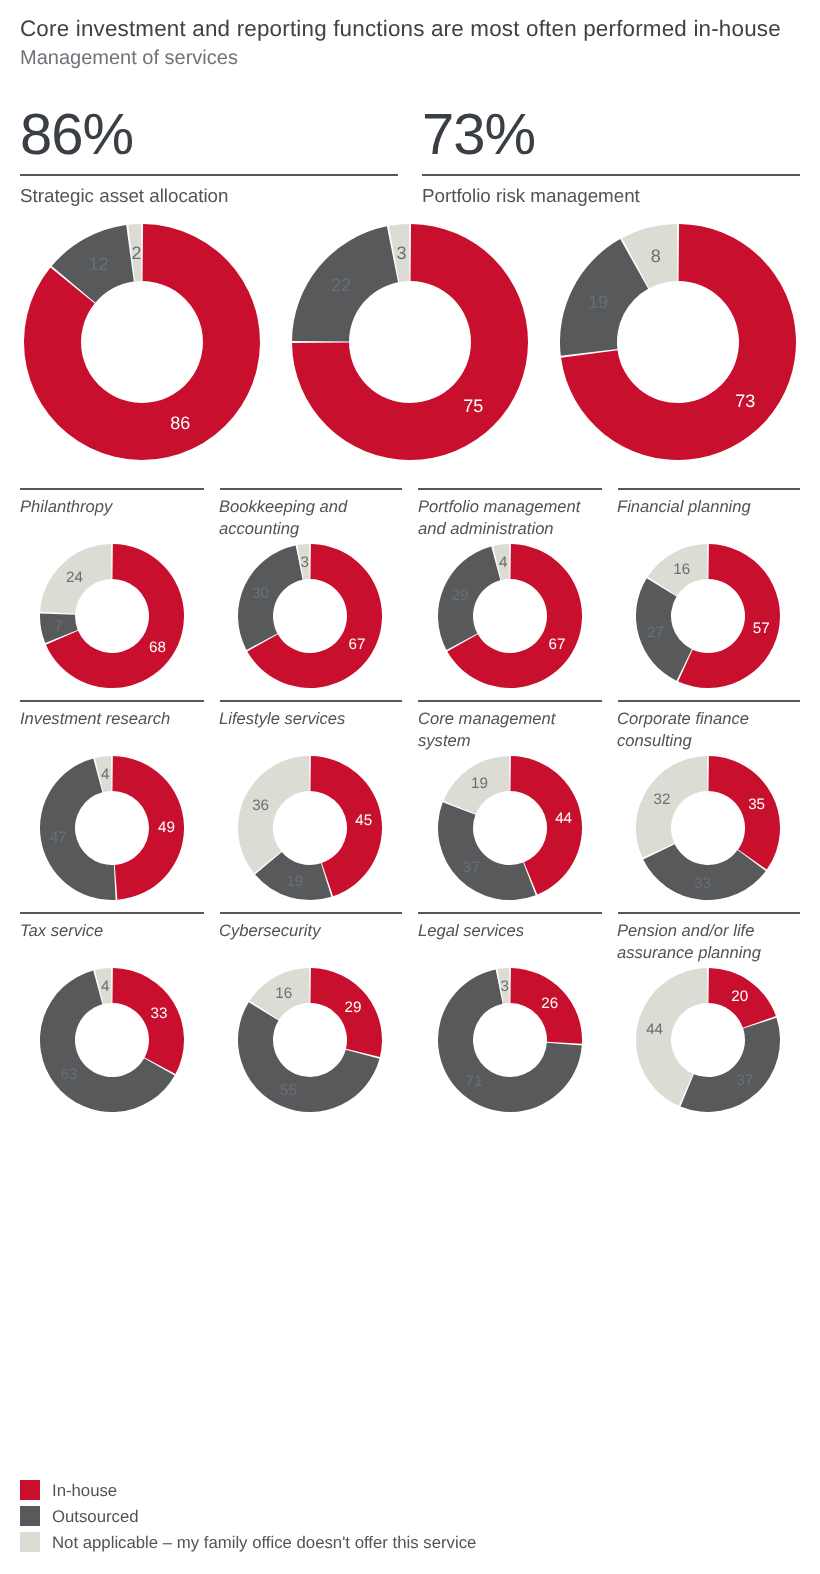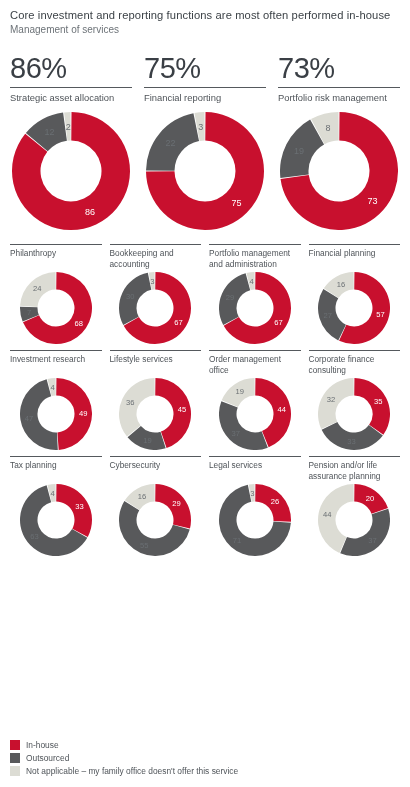--- a/index.html
+++ b/index.html
@@ -42,21 +42,21 @@
     display:flex;padding:0 10px;gap:12px;margin-top:9px;
   }
   .big-donuts .dcell{flex:1 1 0;display:flex;justify-content:center;}
 
   
   .grid{padding:0 10px;margin-top:14px;}
   .grow{display:flex;gap:8px;margin-bottom:6px;}
   .gcell{flex:1 1 0;min-width:0;}
   .g-rule{border-top:1.3px solid #55595d;margin-bottom:3px;}
   .g-label{
-    font-size:8.3px;color:#4f5459;line-height:10.2px;height:21px;
+    font-size:8.3px;color:#4f5459;line-height:10.2px;height:21px;font-style:italic;
   }
   .g-donut{display:flex;justify-content:center;margin-top:3px;}
 
   
   .legend{position:absolute;left:10px;bottom:8px;}
   .lrow{display:flex;align-items:flex-end;margin-bottom:3px;}
   .swatch{width:10px;height:10px;margin-right:6px;flex:none;}
   .ltext{font-size:8.4px;color:#4f5459;line-height:10px;}
 
   svg{display:block;}
@@ -69,25 +69,20 @@
   <div class="hdr">
     <div class="hdr-title">Core investment and reporting functions are most often performed in-house</div>
     <div class="hdr-sub">Management of services</div>
   </div>
 
   <div class="big-row">
     <div class="big-cell">
       <div class="big-pct">86%</div>
       <div class="rule"></div>
       <div class="big-label">Strategic asset allocation</div>
-    </div>
-    <div class="big-cell">
-      <div class="big-pct">75%</div>
-      <div class="rule"></div>
-      <div class="big-label">Financial reporting</div>
     </div>
     <div class="big-cell">
       <div class="big-pct">73%</div>
       <div class="rule"></div>
       <div class="big-label">Portfolio risk management</div>
     </div>
   </div>
 
   <div class="big-donuts">
     <div class="dcell">
@@ -207,21 +202,21 @@
               <path d="M46.70549546680029 70.37138878210071A36 36 0 0 1 8.543940130955221 59.28443206237654L21.890635900629768 47.965610920943504A18.5 18.5 0 0 0 41.50143517043904 53.66307479080176Z" fill="#58595b"></path>
               <path d="M7.983246653063237 58.60667007537616A36 36 0 0 1 35.560187969931086 0.0026866922237260837L35.77398548454792 17.501380661281637A18.5 18.5 0 0 0 21.60250175226861 47.61731656651275Z" fill="#dcdcd4"></path>
               <text x="62.9" y="34.4" text-anchor="middle" fill="#ffffff" font-size="7.6" font-family="Liberation Sans, sans-serif">45</text>
               <text x="28.4" y="64.8" text-anchor="middle" fill="#6a6f73" font-size="7.6" font-family="Liberation Sans, sans-serif">19</text>
               <text x="11.3" y="27.1" text-anchor="middle" fill="#6a6f73" font-size="7.6" font-family="Liberation Sans, sans-serif">36</text>
             </svg>
           </div>
       </div>
       <div class="gcell">
         <div class="g-rule"></div>
-        <div class="g-label">Order management office</div>
+        <div class="g-label">Core management system</div>
         <div class="g-donut">
             <svg width="72" height="72" viewBox="0 0 72 72">
               <path d="M36.4398120300689 0.0026866922237260837A36 36 0 0 1 49.660421743044196 69.30754986188816L43.0199389512866 53.11637979013697A18.5 18.5 0 0 0 36.22601451545207 17.501380661281637Z" fill="#c8102e"></path>
               <path d="M48.84256797550651 69.63136107555707A36 36 0 0 1 2.3686389244429336 23.157432024493517L18.71721722506095 29.400347012586945A18.5 18.5 0 0 0 42.599652987413066 53.28278277493905Z" fill="#58595b"></path>
               <path d="M2.6924501381118375 22.339578256955832A36 36 0 0 1 35.560187969931086 0.0026866922237260837L35.77398548454792 17.501380661281637A18.5 18.5 0 0 0 18.88362020986303 28.980061048713413Z" fill="#dcdcd4"></path>
               <text x="62.8" y="33.6" text-anchor="middle" fill="#ffffff" font-size="7.6" font-family="Liberation Sans, sans-serif">44</text>
               <text x="16.7" y="57.9" text-anchor="middle" fill="#6a6f73" font-size="7.6" font-family="Liberation Sans, sans-serif">37</text>
               <text x="20.7" y="16.1" text-anchor="middle" fill="#6a6f73" font-size="7.6" font-family="Liberation Sans, sans-serif">19</text>
             </svg>
           </div>
@@ -238,21 +233,21 @@
               <text x="33.4" y="65.8" text-anchor="middle" fill="#6a6f73" font-size="7.6" font-family="Liberation Sans, sans-serif">33</text>
               <text x="13.0" y="24.1" text-anchor="middle" fill="#6a6f73" font-size="7.6" font-family="Liberation Sans, sans-serif">32</text>
             </svg>
           </div>
       </div>
     </div>
 
     <div class="grow">
       <div class="gcell">
         <div class="g-rule"></div>
-        <div class="g-label">Tax planning</div>
+        <div class="g-label">Tax service</div>
         <div class="g-donut">
             <svg width="72" height="72" viewBox="0 0 72 72">
               <path d="M36.4398120300689 0.0026866922237260837A36 36 0 0 1 67.75656717663604 52.95642772389876L52.319347021326855 44.71371980255908A18.5 18.5 0 0 0 36.22601451545207 17.501380661281637Z" fill="#c8102e"></path>
               <path d="M67.33280505383638 53.72724816372482A36 36 0 1 1 26.621837688864634 1.242985288347903L31.18066659011099 18.138756328734342A18.5 18.5 0 1 0 52.101580374888144 45.10983586191415Z" fill="#58595b"></path>
               <path d="M27.47382674163771 1.024231680084739A36 36 0 0 1 35.560187969931086 0.0026866922237260837L35.77398548454792 17.501380661281637A18.5 18.5 0 0 0 31.618494297786047 18.02634128004355Z" fill="#dcdcd4"></path>
               <text x="59.5" y="24.8" text-anchor="middle" fill="#ffffff" font-size="7.6" font-family="Liberation Sans, sans-serif">33</text>
               <text x="14.5" y="55.4" text-anchor="middle" fill="#6a6f73" font-size="7.6" font-family="Liberation Sans, sans-serif">63</text>
               <text x="32.6" y="11.6" text-anchor="middle" fill="#6a6f73" font-size="7.6" font-family="Liberation Sans, sans-serif">4</text>
             </svg>
           </div>

